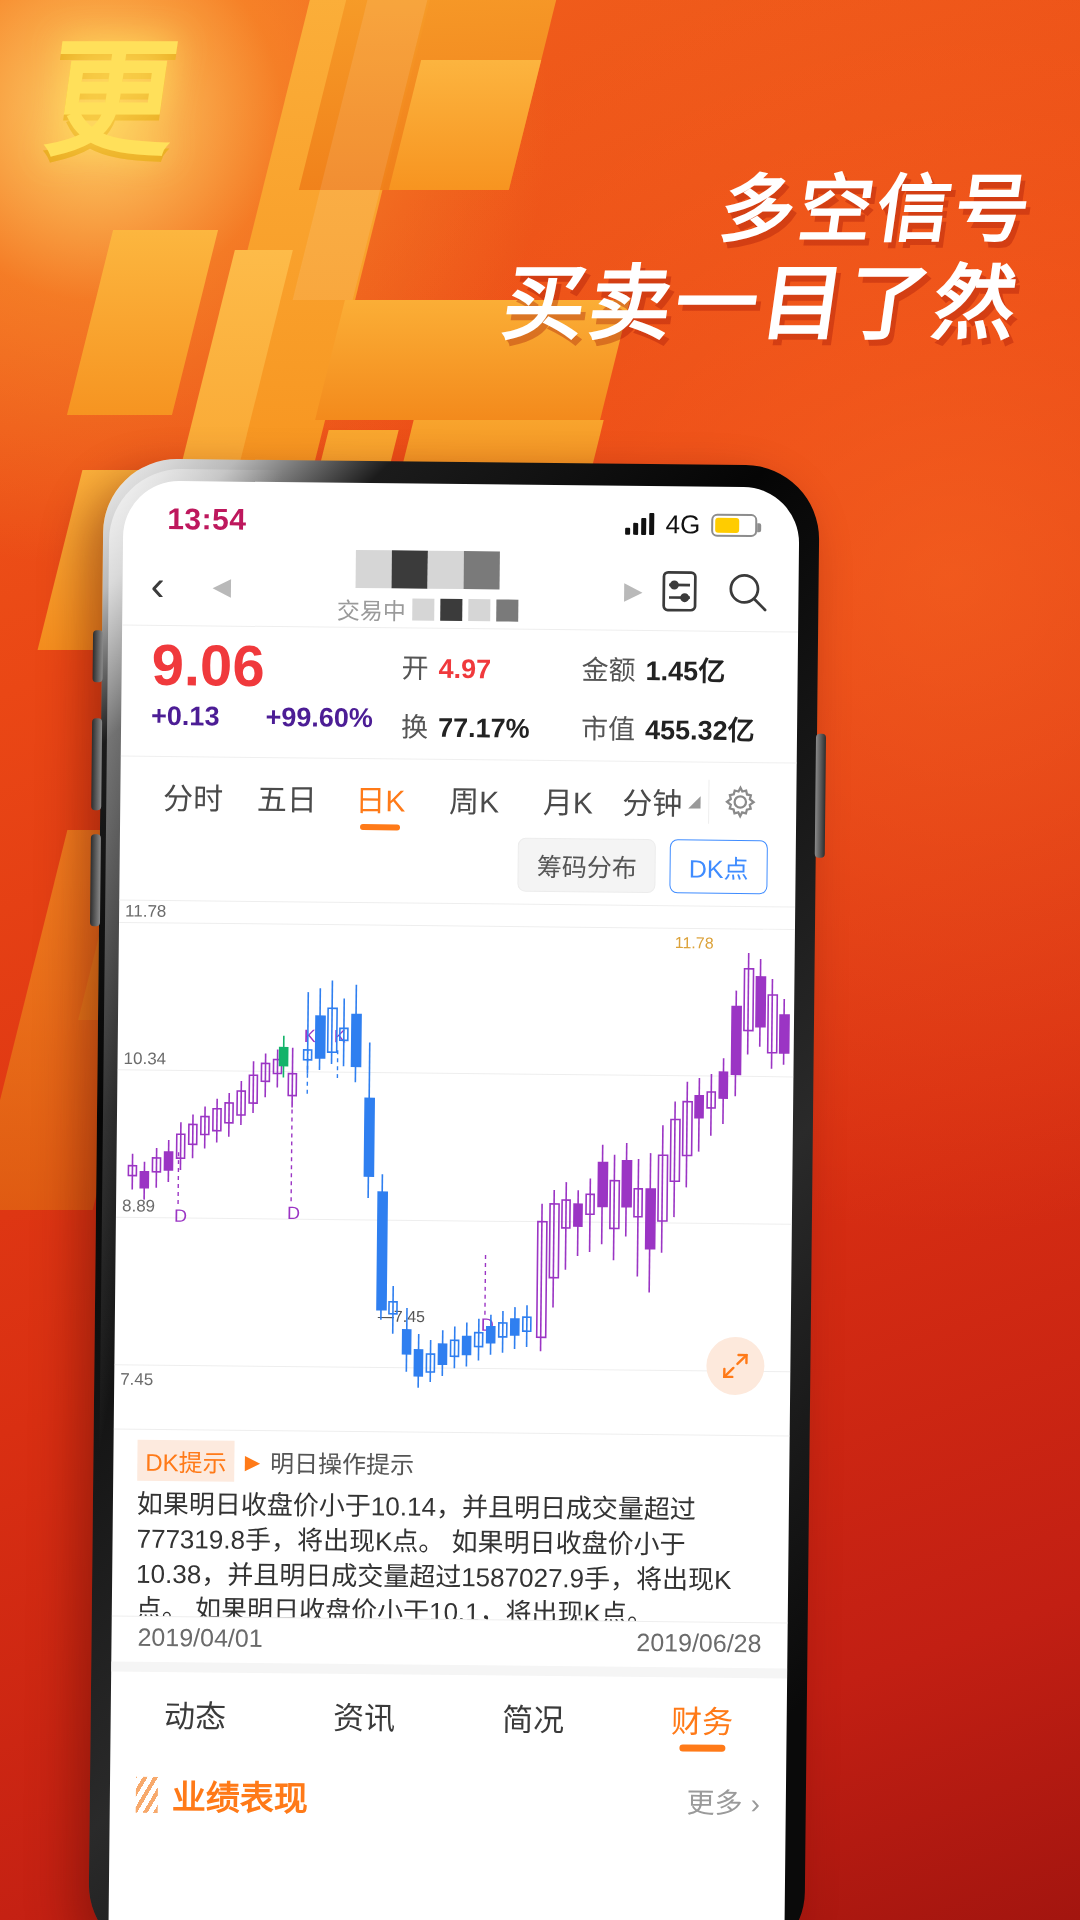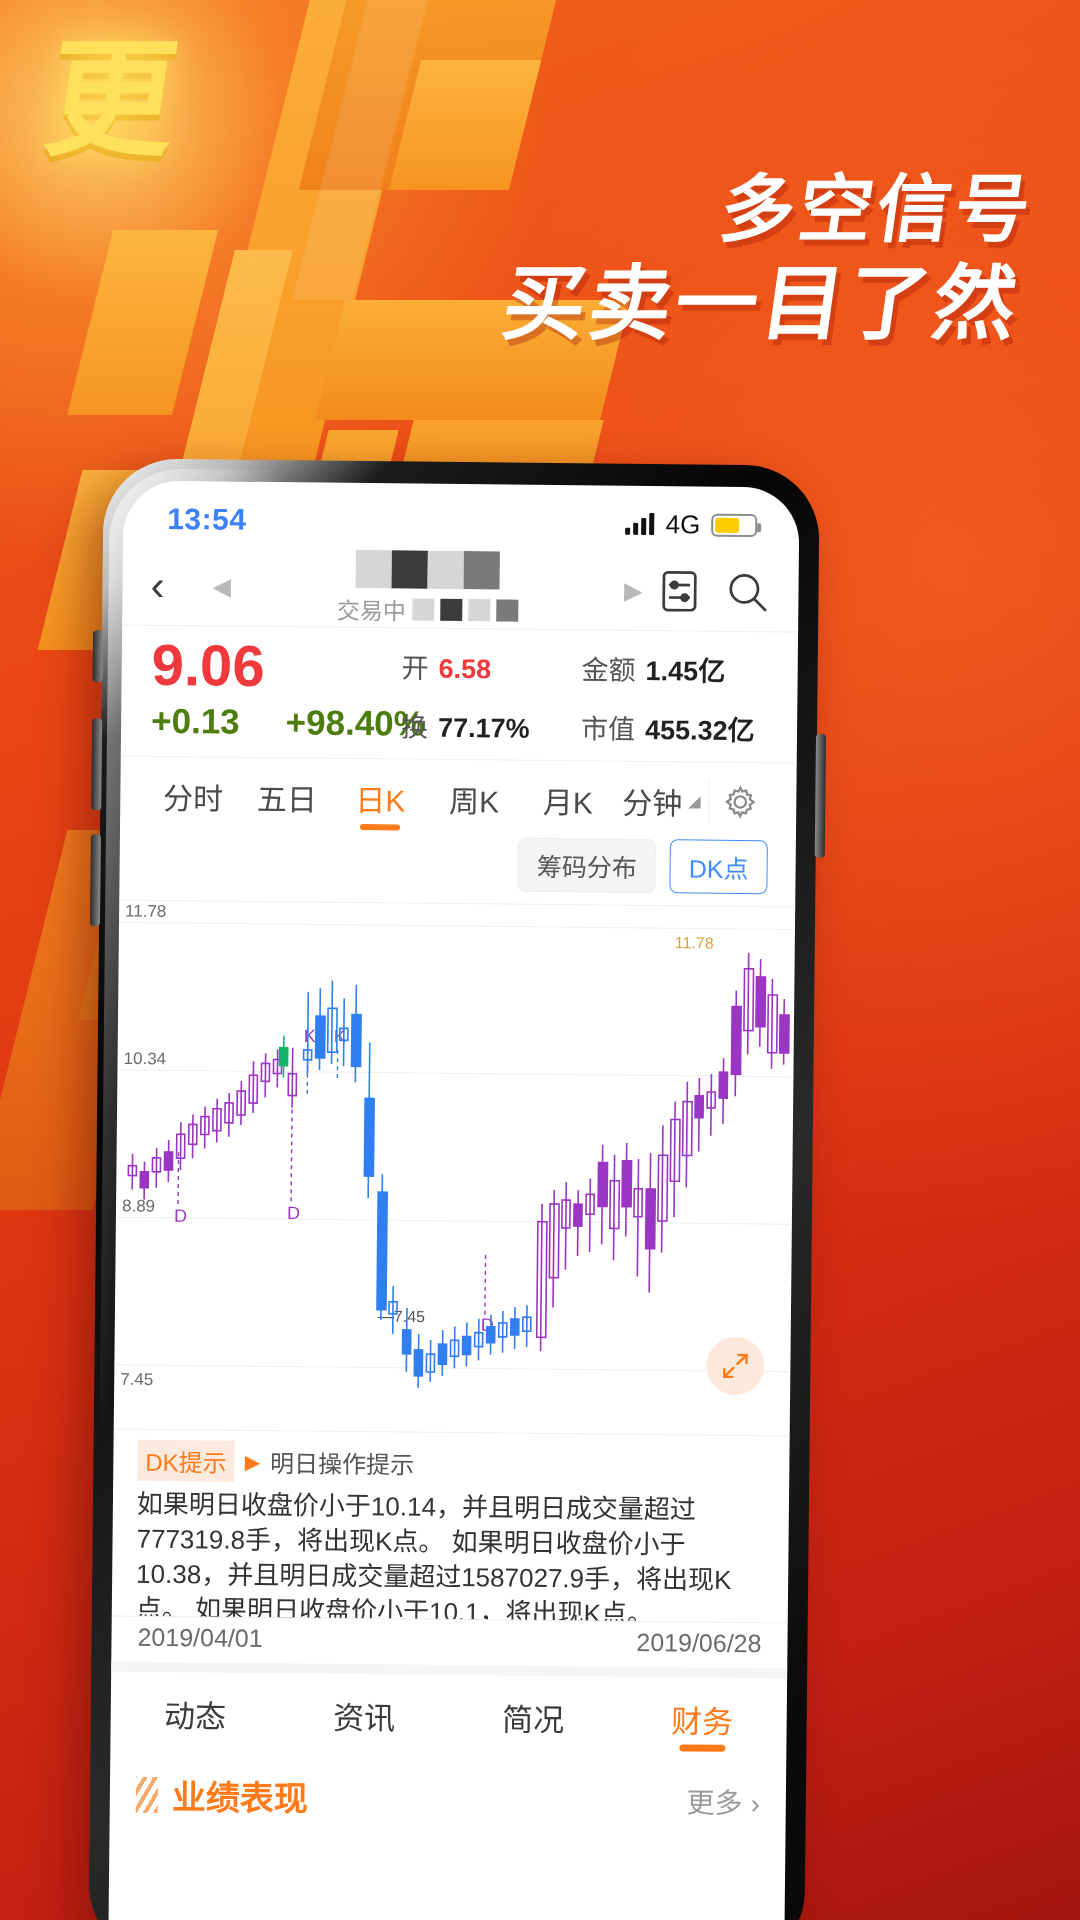--- a/index.html
+++ b/index.html
@@ -96,21 +96,21 @@
     border-radius: 56px 56px 0 0;
     overflow: hidden;
   }
 
   
   .statusbar {
     height: 66px; display: flex; align-items: center;
     justify-content: space-between;
     padding: 10px 42px 0 44px;
   }
-  .sb-time { font-size: 30px; font-weight: 700; color: #3b82f6;
+  .sb-time { font-size: 30px; font-weight: 700; color: #be185d;
              font-family: "Liberation Sans", sans-serif; letter-spacing: .5px;}
   .sb-right { display: flex; align-items: center; gap: 11px; }
   .bars { display: flex; align-items: flex-end; gap: 3px; height: 22px; }
   .bars i { display:block; width: 5px; background:#111; border-radius:1px; }
   .bars i:nth-child(1){ height: 7px; }
   .bars i:nth-child(2){ height: 12px; }
   .bars i:nth-child(3){ height: 17px; }
   .bars i:nth-child(4){ height: 22px; }
   .net { font-size: 26px; font-weight: 500; color:#111; font-family:"Liberation Sans",sans-serif;}
   .batt { position: relative; width: 46px; height: 23px; border: 2px solid #8d8d8d;
@@ -141,21 +141,21 @@
   .icn { width: 46px; height: 46px; display:flex; align-items:center; justify-content:center; }
   .icn svg { width: 100%; height: 100%; }
 
   
   .quote { padding: 8px 30px 14px 30px; border-top:1px solid #eee; }
   .qrow { display:flex; align-items:flex-start; }
   .q-main { width: 250px; }
   .q-price { font-size: 58px; font-weight: 700; color:#f0393c; line-height:1.06;
              font-family:"Liberation Sans",sans-serif;}
   .q-sub { display:flex; gap: 46px; margin-top: 6px; }
-  .q-sub span { font-size: 35px; color:#4d7c0f; font-weight:600;
+  .q-sub span { font-size: 27px; color:#4c1d95; font-weight:600;
                 font-family:"Liberation Sans",sans-serif;}
   .q-col { flex:1; display:flex; flex-direction:column; gap: 20px; padding-top: 10px; }
   .q-item { font-size: 27px; color:#555; white-space: nowrap; }
   .q-item b { font-weight: 700; margin-left: 10px; font-family:"Liberation Sans",sans-serif;}
   .q-item b.red { color:#f0393c; }
   .q-item b.dark { color:#222; }
   .q-c2 { max-width: 180px; }
   .q-c3 { max-width: 210px; }
 
   
@@ -301,26 +301,26 @@
         </div>
       </div>
     </div>
 
     <div class="quote">
       <div class="qrow">
         <div class="q-main">
           <div class="q-price">9.06</div>
           <div class="q-sub">
             <span>+0.13</span>
-            <span>+98.40%</span>
+            <span>+99.60%</span>
           </div>
         </div>
         <div class="q-col q-c2">
           <div class="q-item">
-            <span>开</span><b class="red">6.58</b>
+            <span>开</span><b class="red">4.97</b>
           </div>
           <div class="q-item">
             <span>换</span><b class="dark">77.17%</b>
           </div>
         </div>
         <div class="q-col q-c3">
           <div class="q-item">
             <span>金额</span><b class="dark">1.45亿</b>
           </div>
           <div class="q-item">

